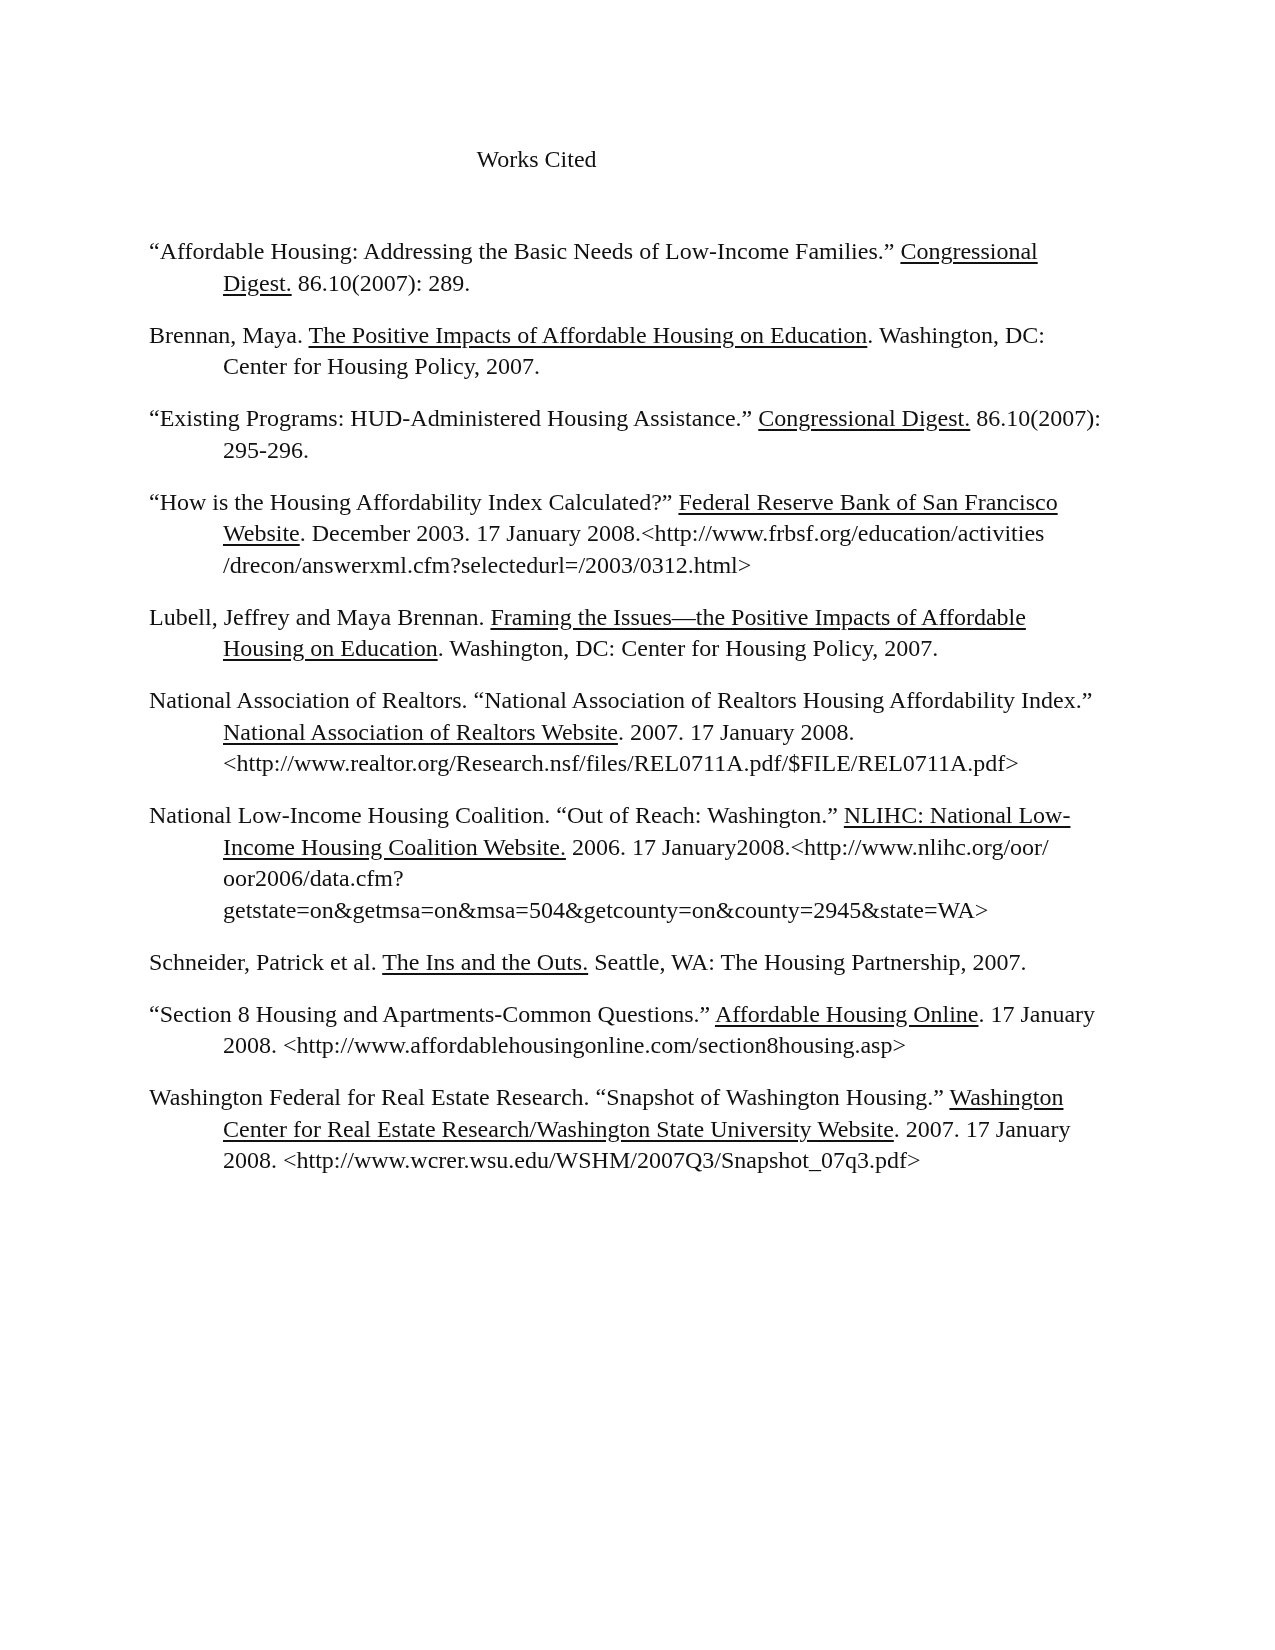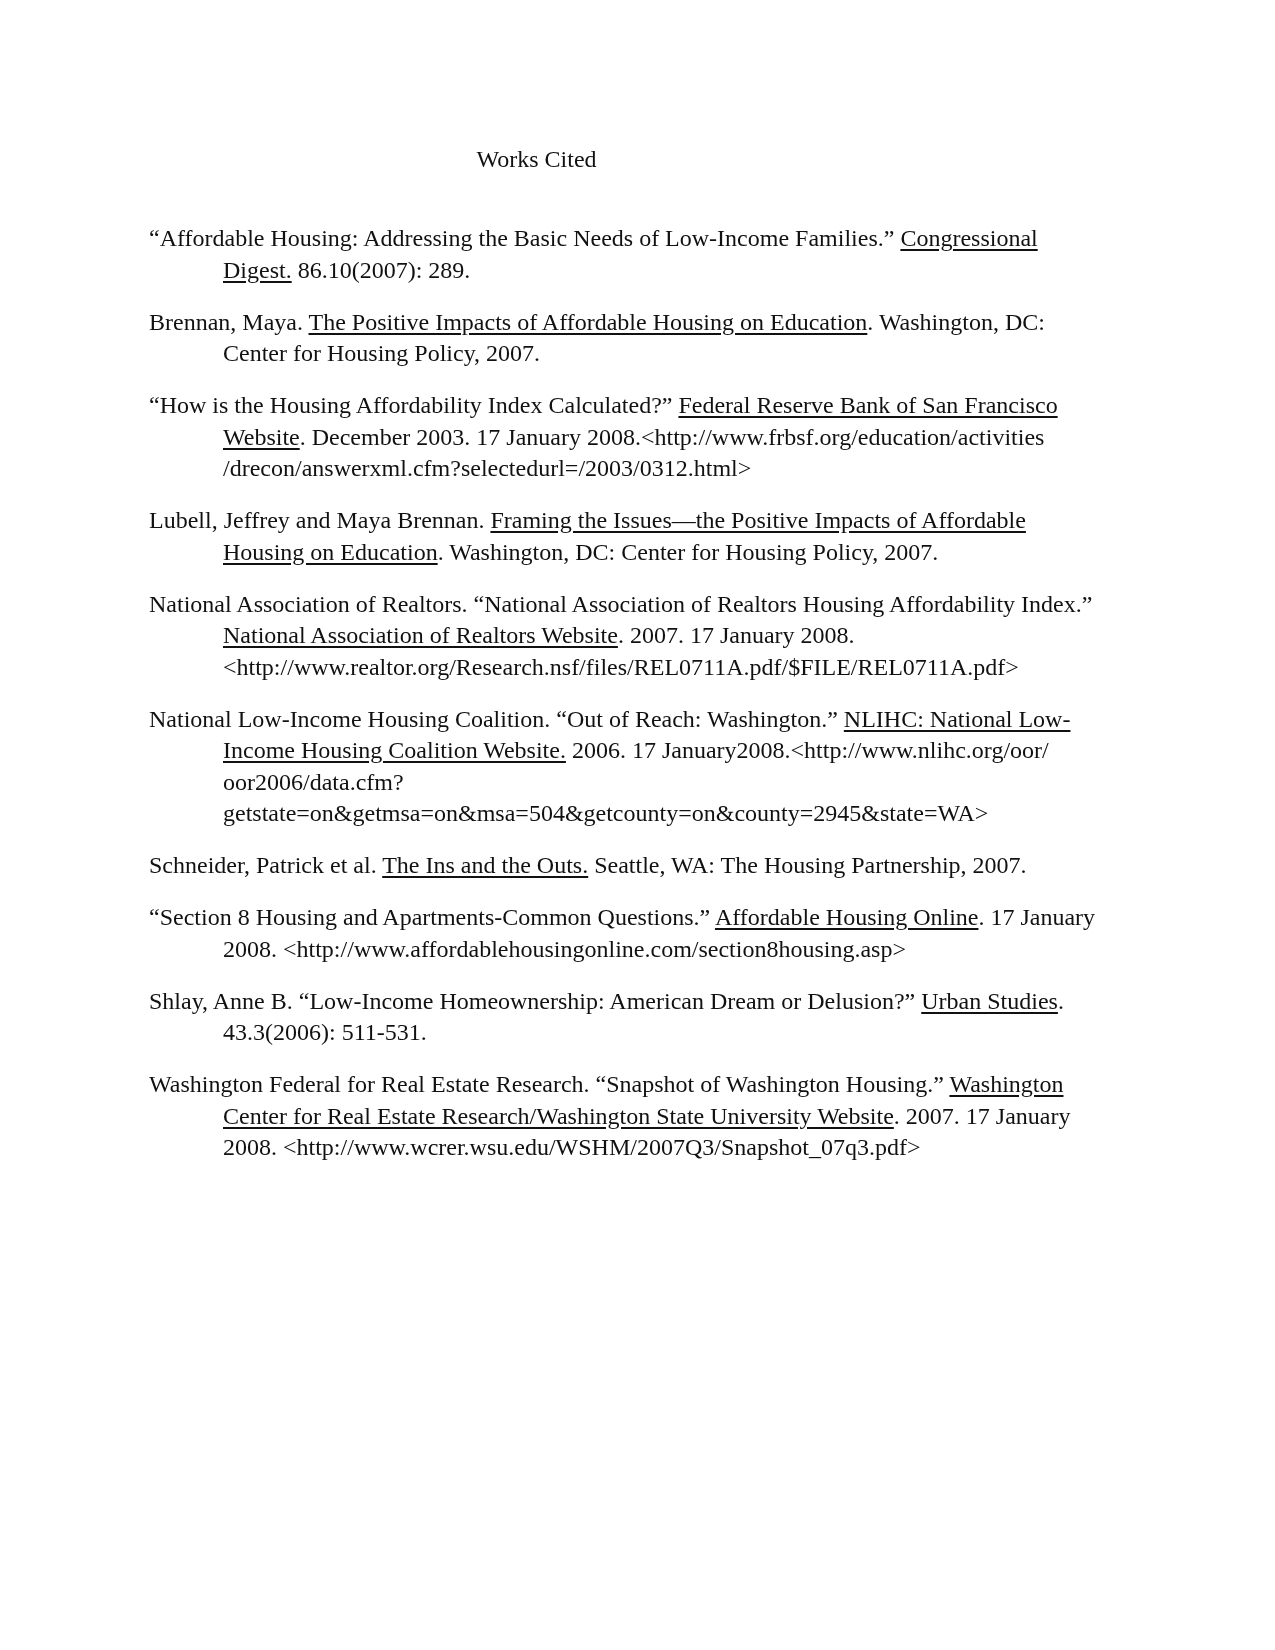--- a/index.html
+++ b/index.html
@@ -1,35 +1,35 @@
 <!DOCTYPE html>
 <html><head>
 <meta charset="utf-8">
 <style>
   html, body { margin: 0; padding: 0; background: #ffffff; }
   body { width: 1275px; height: 1650px; position: relative; overflow: hidden;
          font-family: "Liberation Serif", "DejaVu Serif", serif; color: #111; }
   .page { position: absolute; left: 0; top: 0; width: 1275px; height: 1650px; }
   .title { position: absolute; top: 146px; left: 0; width: 1073px; text-align: center;
            font-size: 24px; }
-  .entries { position: absolute; top: 223px; left: 149px; width: 960px; }
+  .entries { position: absolute; top: 236px; left: 149px; width: 960px; }
   .entry { font-size: 24px; line-height: 31.5px; margin: 0 0 20.5px 0;
            padding-left: 74px; text-indent: -74px; }
   .u { text-decoration: underline; text-underline-offset: 3px; }
 </style>
 </head>
 <body>
 
 <div class="page">
   <div class="title">Works Cited</div>
   <div class="entries" id="entries">
       <p class="entry"><span>“Affordable Housing: Addressing the Basic Needs of Low-Income Families.” </span><span class="u">Congressional Digest.</span><span> 86.10(2007): 289.</span></p>
       <p class="entry"><span>Brennan, Maya. </span><span class="u">The Positive Impacts of Affordable Housing on Education</span><span>. Washington, DC: Center for Housing Policy, 2007.</span></p>
+      <p class="entry"><span>“Existing Programs: HUD-Administered Housing Assistance.” </span><span class="u">Congressional Digest.</span><span> 86.10(2007): 295-296.</span></p>
       <p class="entry"><span>“How is the Housing Affordability Index Calculated?” </span><span class="u">Federal Reserve Bank of San Francisco Website</span><span>. December 2003. 17 January 2008.&lt;http://www.frbsf.org/education/activities /drecon/answerxml.cfm?selectedurl=/2003/0312.html&gt;</span></p>
       <p class="entry"><span>Lubell, Jeffrey and Maya Brennan. </span><span class="u">Framing the Issues—the Positive Impacts of Affordable Housing on Education</span><span>. Washington, DC: Center for Housing Policy, 2007.</span></p>
       <p class="entry"><span>National Association of Realtors. “National Association of Realtors Housing Affordability Index.” </span><span class="u">National Association of Realtors Website</span><span>. 2007. 17 January 2008. &lt;http://www.realtor.org/Research.nsf/files/REL0711A.pdf/$FILE/REL0711A.pdf&gt;</span></p>
       <p class="entry"><span>National Low-Income Housing Coalition. “Out of Reach: Washington.” </span><span class="u">NLIHC: National Low-Income Housing Coalition Website.</span><span> 2006. 17 January2008.&lt;http://www.nlihc.org/oor/ oor2006/data.cfm?getstate=on&amp;getmsa=on&amp;msa=504&amp;getcounty=on&amp;county=2945&amp;state=WA&gt;</span></p>
       <p class="entry"><span>Schneider, Patrick et al. </span><span class="u">The Ins and the Outs.</span><span>  Seattle, WA: The Housing Partnership, 2007.</span></p>
       <p class="entry"><span>“Section 8 Housing and Apartments-Common Questions.” </span><span class="u">Affordable Housing Online</span><span>. 17 January 2008.  &lt;http://www.affordablehousingonline.com/section8housing.asp&gt;</span></p>
-      <p class="entry"><span>Shlay, Anne B. “Low-Income Homeownership: American Dream or Delusion?” </span><span class="u">Urban Studies</span><span>. 43.3(2006): 511-531.</span></p>
       <p class="entry"><span>Washington Federal for Real Estate Research. “Snapshot of Washington Housing.” </span><span class="u">Washington Center for Real Estate Research/Washington State University Website</span><span>. 2007. 17 January 2008. &lt;http://www.wcrer.wsu.edu/WSHM/2007Q3/Snapshot_07q3.pdf&gt;</span></p>
     </div>
 </div>
 
 </body></html>

